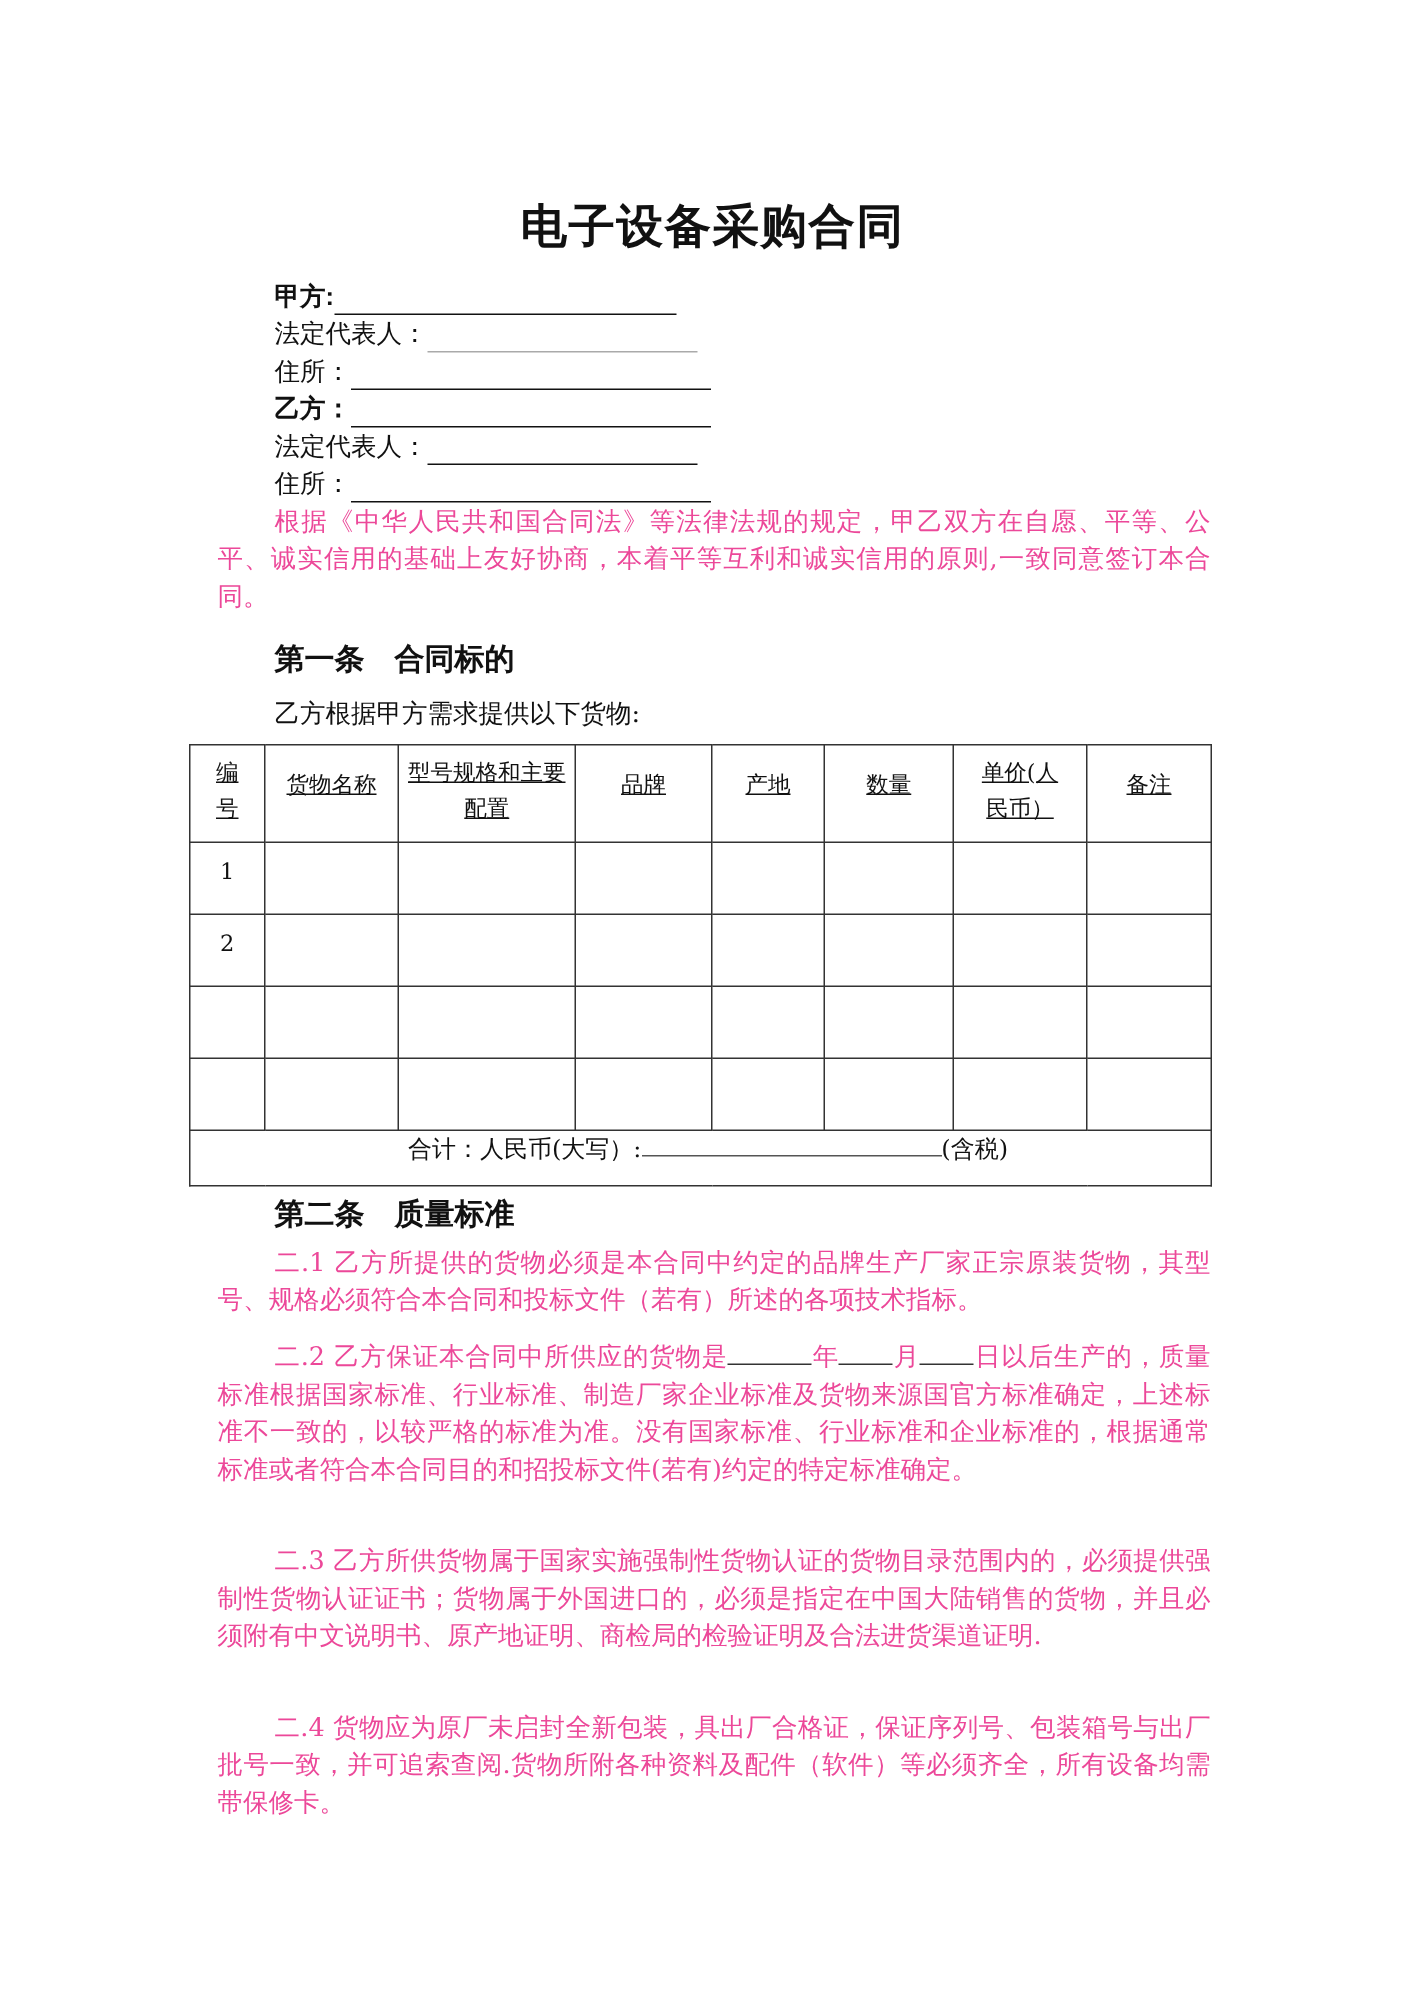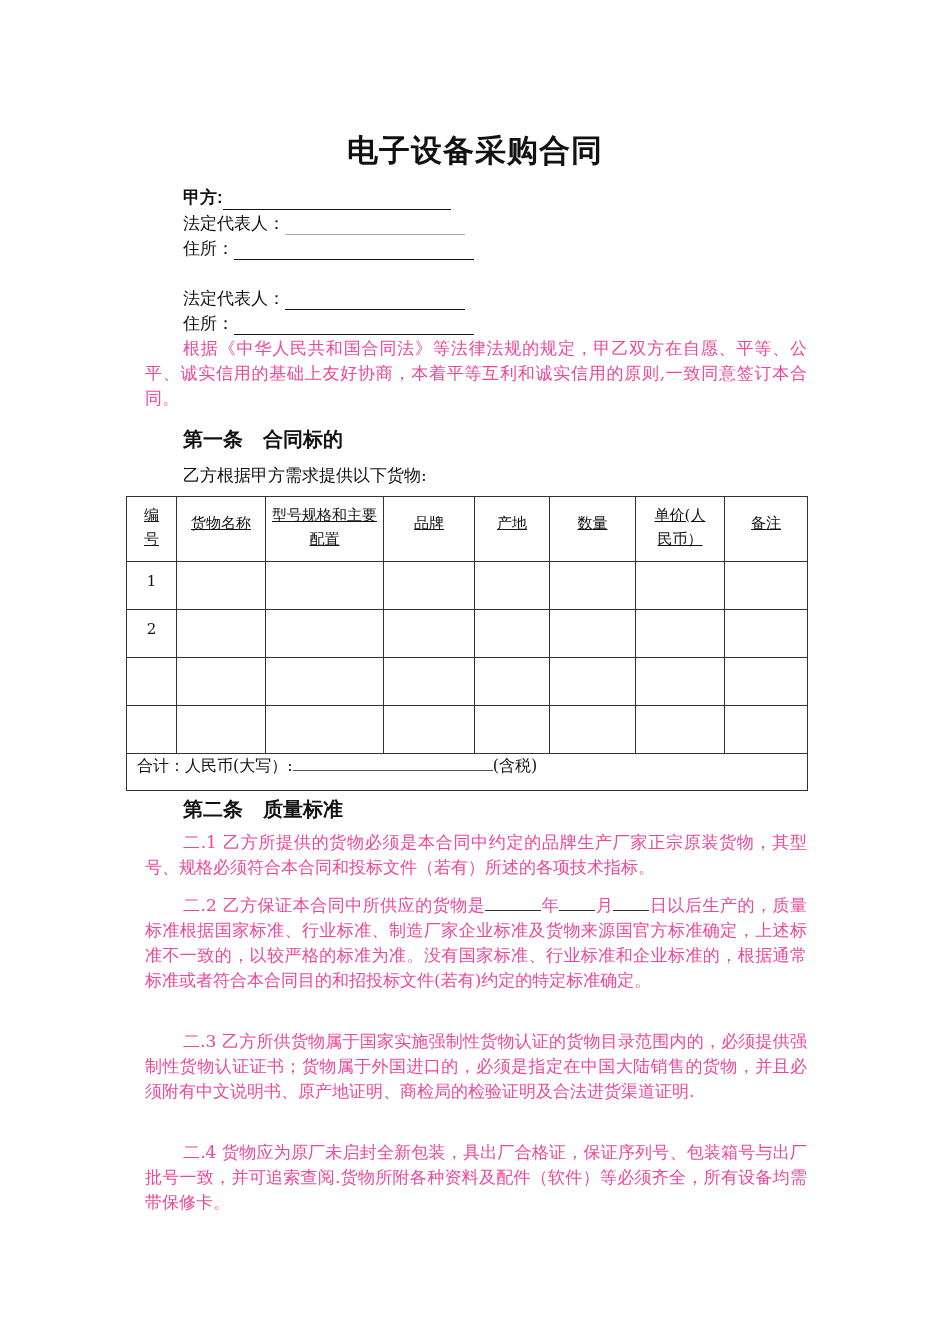--- a/index.html
+++ b/index.html
@@ -21,41 +21,45 @@
              font-family: Liberation Mono, monospace; font-weight: bold; }
   .intro-small { position: absolute; left: 183px; font-size: 17px; }
   table.goods { position: absolute; left: 126px; top: 496px; border-collapse: collapse;
                 table-layout: fixed; width: 681px; font-size: 15px; }
   table.goods td { border: 1px solid #333; padding: 0; vertical-align: top; text-align: center; }
   table.goods .hdr td { height: 64px; text-decoration: underline; }
   table.goods .hdr td .cell { padding-top: 6px; line-height: 24px; }
   table.goods .row td { height: 47px; }
   table.goods .row td .cell { padding-top: 8px; line-height: 22px; }
   table.goods .total td { height: 36px; text-align: left; }
-  table.goods .total .cell { padding-left: 10px; padding-top: 2px; font-size: 16px; }
+  table.goods .total .cell { padding-left: 10px; padding-top: 2px; font-size: 16px; text-align: center; }
   .underline-fill { display: inline-block; width: 200px; border-bottom: 1px solid #555; height: 14px; vertical-align: baseline; }
   .date-blank { display: inline-block; border-bottom: 1px solid #333; height: 14px; }
 </style>
 </head>
 <body>
 
 <div class="page">
 
   <div class="title">电子设备采购合同</div>
 
   <div class="party-line" style="top:186px">
     <span class="lbl bold">甲方:</span>
     <span class="blank" style="width:228px"></span>
   </div>
   <div class="party-line" style="top:211px">
     <span class="lbl">法定代表人：</span>
     <span class="blank light" style="width:180px"></span>
   </div>
   <div class="party-line" style="top:236px">
     <span class="lbl">住所：</span>
+    <span class="blank" style="width:240px"></span>
+  </div>
+  <div class="party-line" style="top:261px">
+    <span class="lbl bold">乙方：</span>
     <span class="blank" style="width:240px"></span>
   </div>
   <div class="party-line" style="top:286px">
     <span class="lbl">法定代表人：</span>
     <span class="blank" style="width:180px"></span>
   </div>
   <div class="party-line" style="top:311px">
     <span class="lbl">住所：</span>
     <span class="blank" style="width:240px"></span>
   </div>

